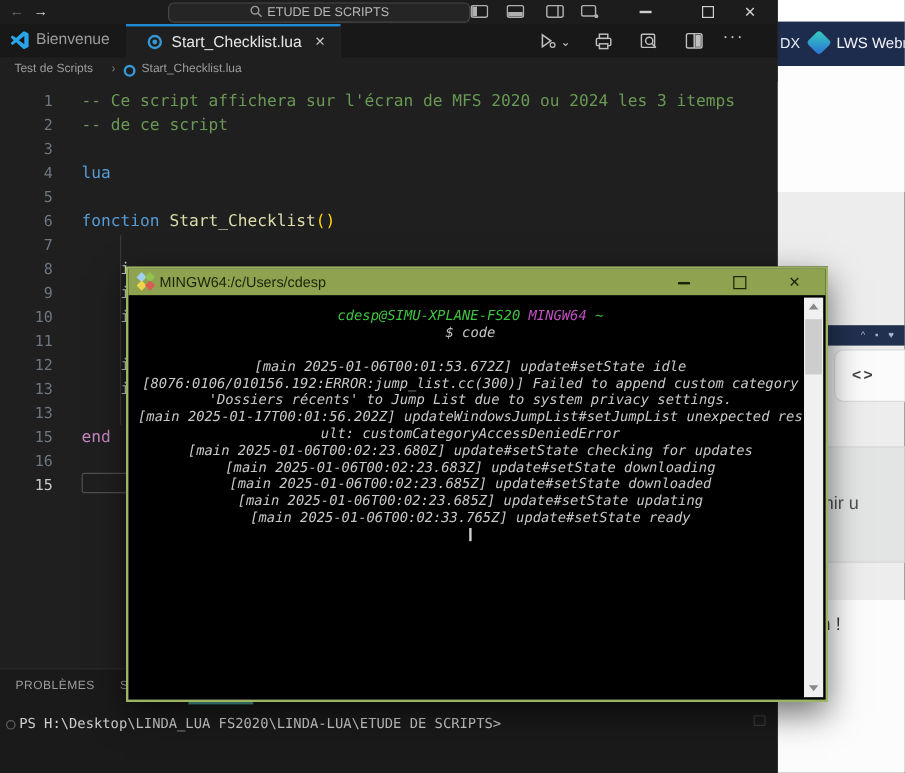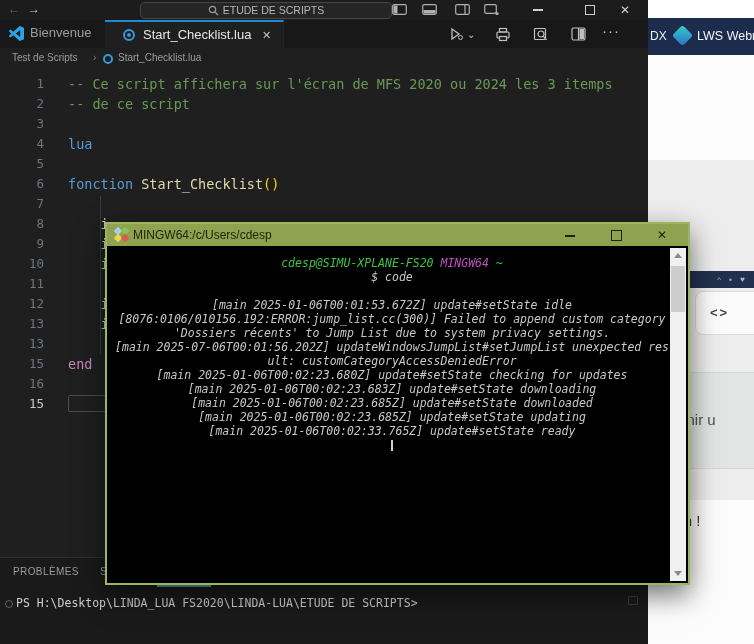--- a/index.html
+++ b/index.html
@@ -275,21 +275,21 @@
     <div class="abs twc tmaxbtn" style="left:504px"></div>
     <span class="abs twc" style="left:550px">✕</span>
   </div>
   <div id="tbody" class="abs">
       <div class="trow"><span class="g">cdesp@SIMU-XPLANE-FS20</span><span class="w"> </span><span class="m">MINGW64</span><span class="w"> </span><span class="g">~</span></div>
       <div class="trow"><span class="w">$ code</span></div>
       <div class="trow">&nbsp;</div>
       <div class="trow"><span class="w">[main 2025-01-06T00:01:53.672Z] update#setState idle</span></div>
       <div class="trow"><span class="w">[8076:0106/010156.192:ERROR:jump_list.cc(300)] Failed to append custom category</span></div>
       <div class="trow"><span class="w">'Dossiers récents' to Jump List due to system privacy settings.</span></div>
-      <div class="trow"><span class="w">[main 2025-07-06T00:01:56.202Z] updateWindowsJumpList#setJumpList unexpected res</span></div>
+      <div class="trow"><span class="w">[main 2025-01-17T00:01:56.202Z] updateWindowsJumpList#setJumpList unexpected res</span></div>
       <div class="trow"><span class="w">ult: customCategoryAccessDeniedError</span></div>
       <div class="trow"><span class="w">[main 2025-01-06T00:02:23.680Z] update#setState checking for updates</span></div>
       <div class="trow"><span class="w">[main 2025-01-06T00:02:23.683Z] update#setState downloading</span></div>
       <div class="trow"><span class="w">[main 2025-01-06T00:02:23.685Z] update#setState downloaded</span></div>
       <div class="trow"><span class="w">[main 2025-01-06T00:02:23.685Z] update#setState updating</span></div>
       <div class="trow"><span class="w">[main 2025-01-06T00:02:33.765Z] update#setState ready</span></div>
       <div class="trow"><span class="tcursor"></span></div>
     </div>
   <div class="abs tscroll">
     <div class="abs arrow-up"></div>

